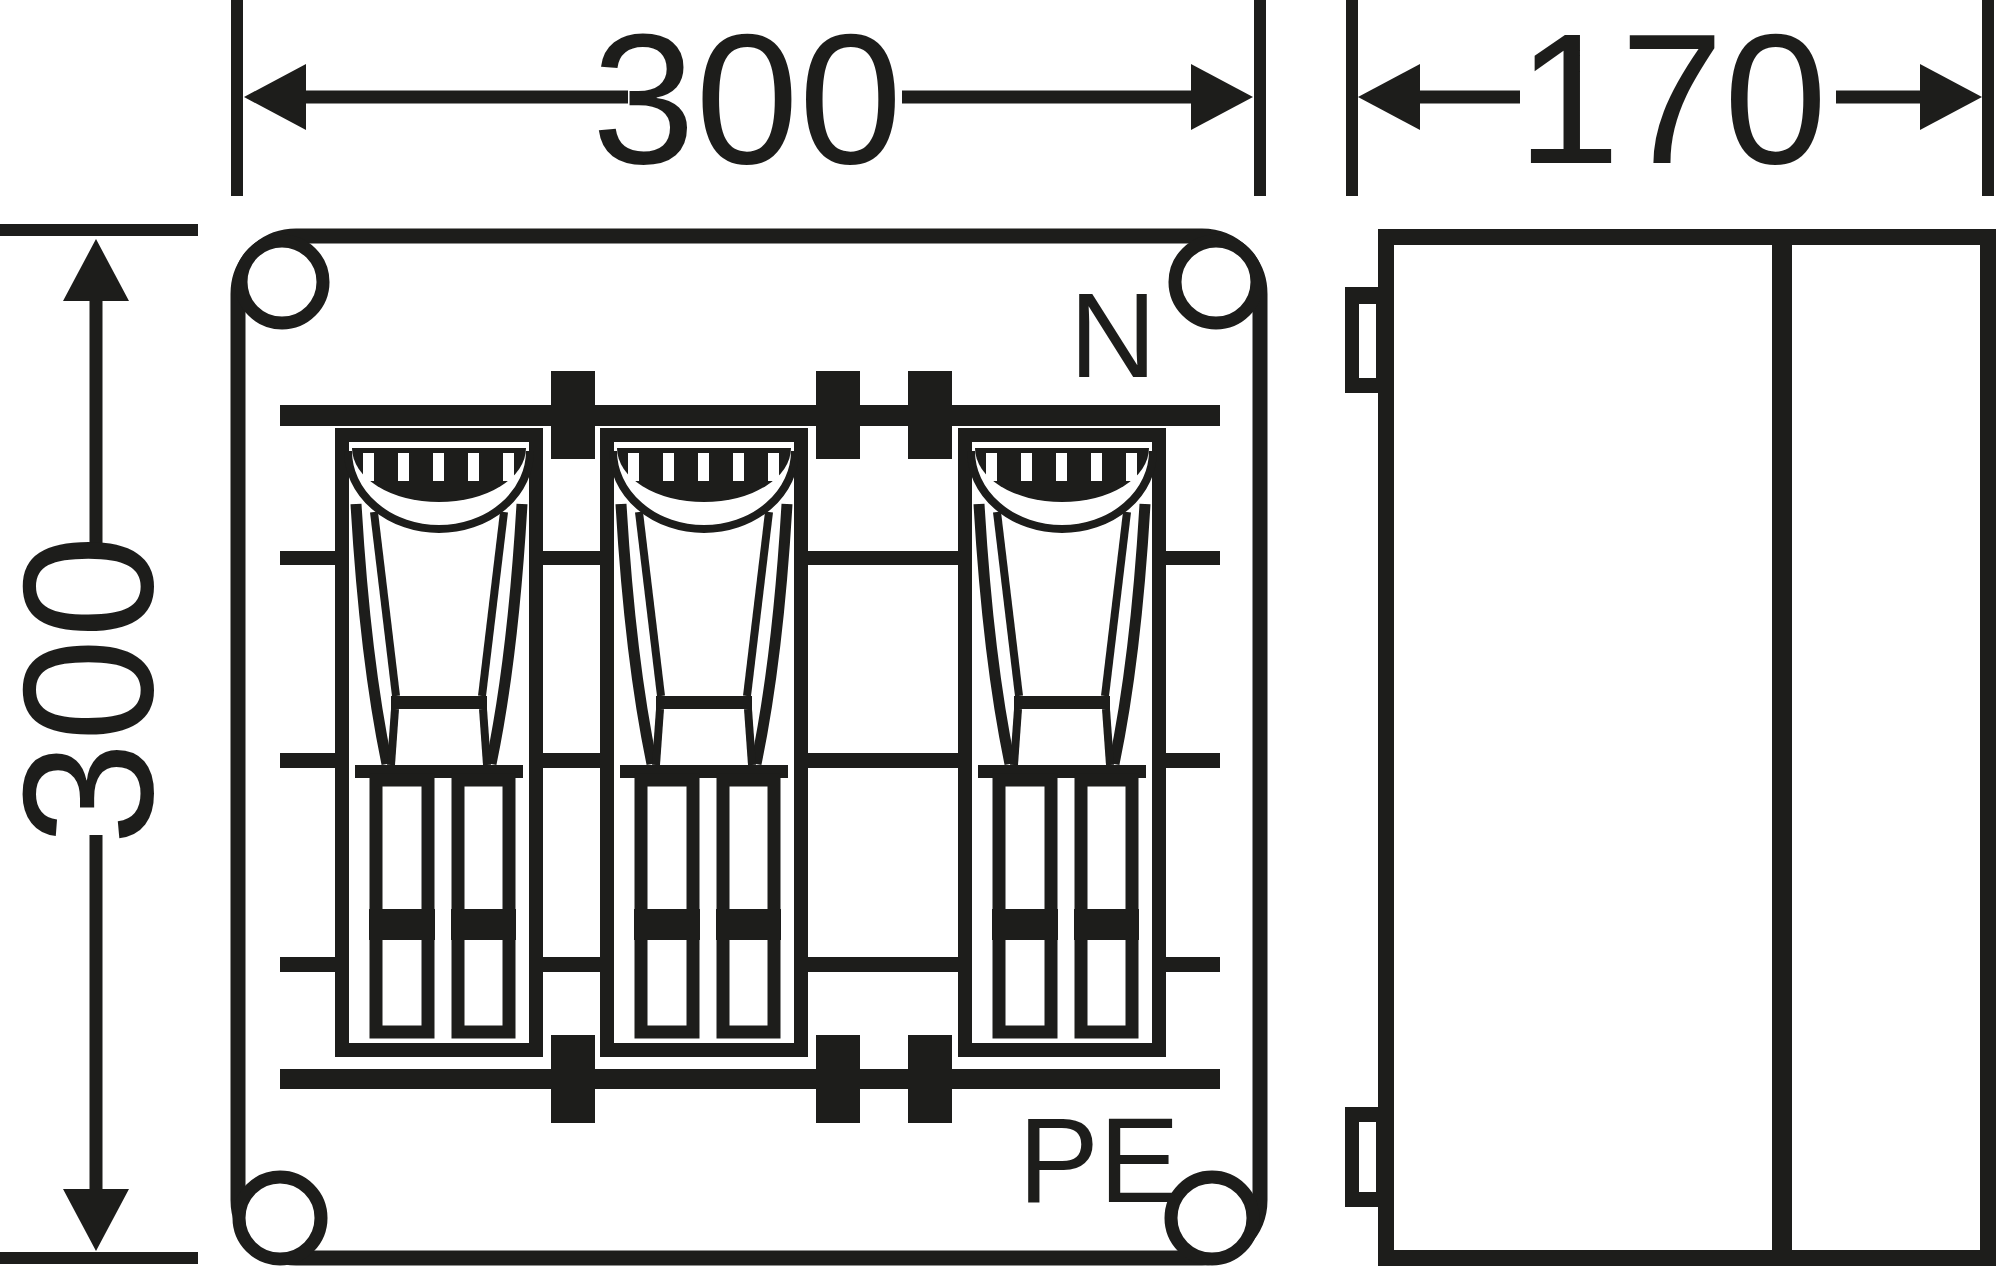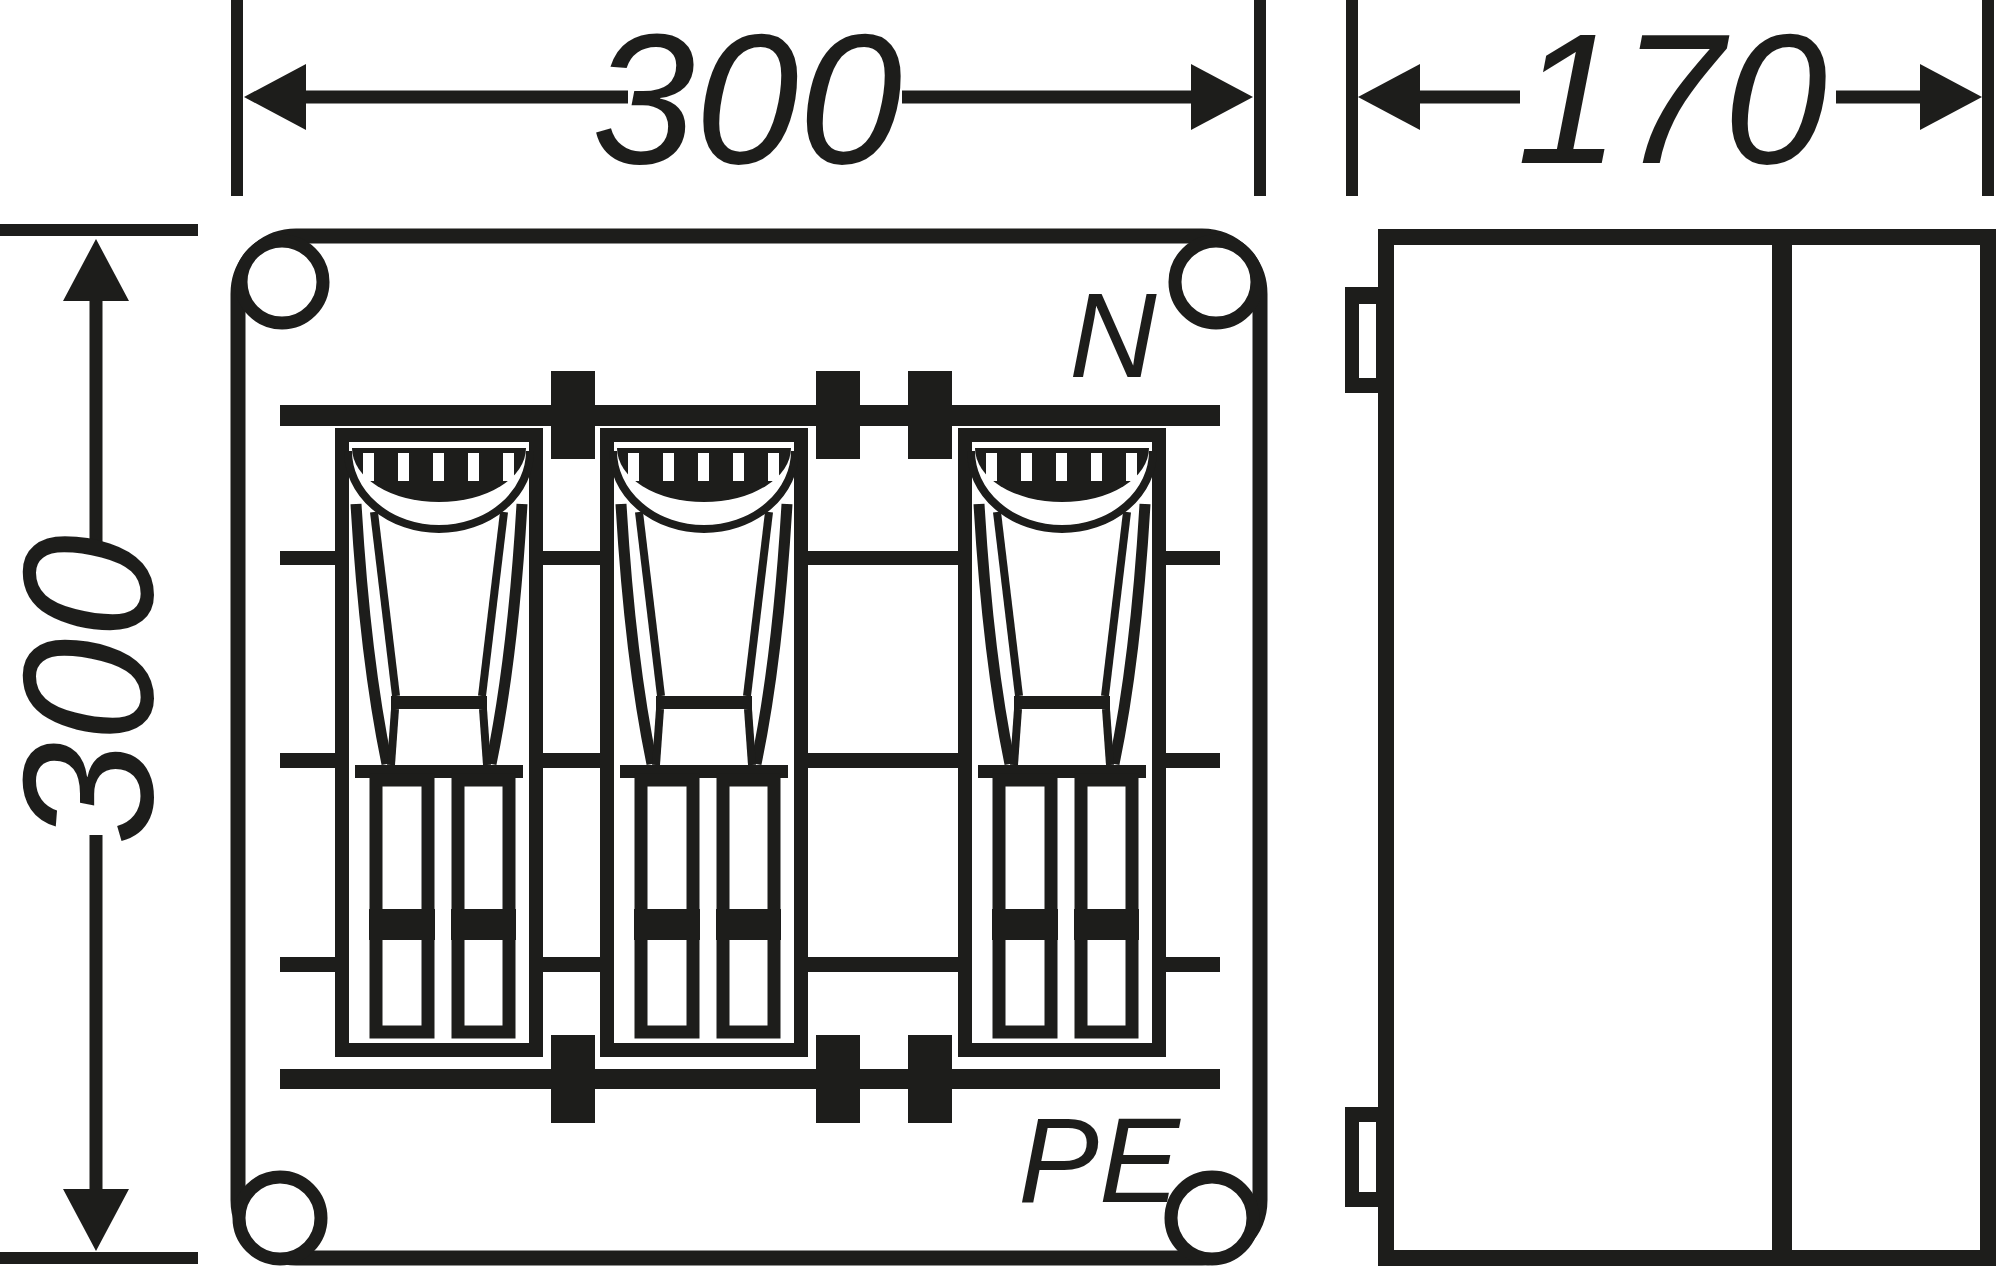--- a/index.html
+++ b/index.html
@@ -1,16 +1,16 @@
 <!DOCTYPE html>
 <html><head>
 <meta charset="utf-8">
 <style>
   html, body { margin: 0; padding: 0; background: #ffffff; }
-  .stage { position: relative; width: 2000px; height: 1268px; background: #ffffff; overflow: hidden; font-style: italic; }
+  .stage { position: relative; width: 2000px; height: 1268px; background: #ffffff; overflow: hidden; }
   svg { display: block; }
   .ink-fill   { fill: #1d1d1b; stroke: none; }
   .ink-line   { stroke: #1d1d1b; fill: none; }
   .white-fill { fill: #ffffff; stroke: none; }
   .box        { fill: #ffffff; stroke: #1d1d1b; }
   .dim-text {
     font-family: "Liberation Sans", "DejaVu Sans", sans-serif;
     font-size: 186px;
     fill: #1d1d1b;
     text-anchor: middle;

